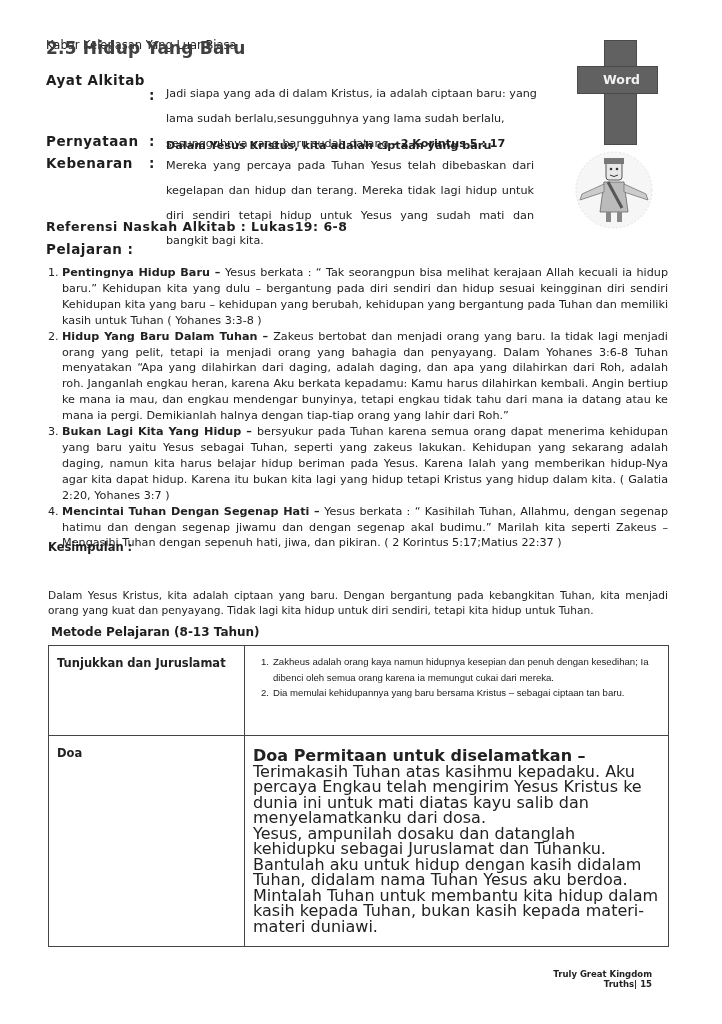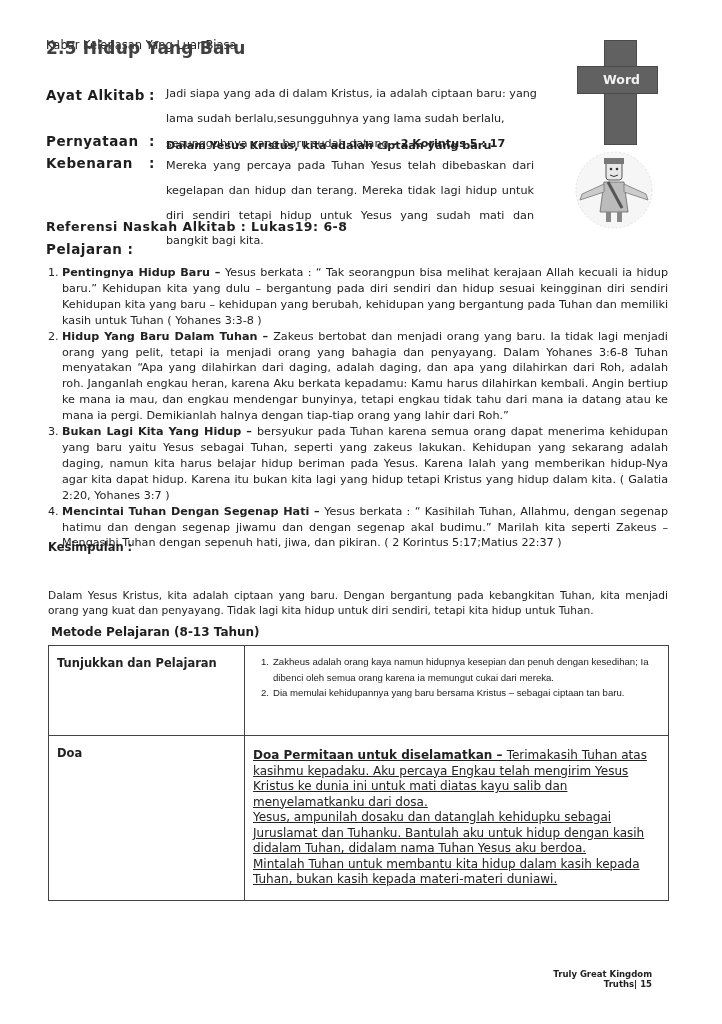--- a/index.html
+++ b/index.html
@@ -17,21 +17,21 @@
   .illus { left: 568px; top: 150px; width: 92px; height: 80px; }
   .lesson-list { left: 48px; top: 265px; width: 620px; margin: 0; padding: 0; list-style: none; }
   .lesson-item { position: relative; padding-left: 14px; font-size: 11.2px; line-height: 15.9px; text-align: justify; color: #222; }
   .lesson-num { position: absolute; left: 0; top: 0; }
   .section-h { font-size: 11.5px; font-weight: bold; color: #1e1e1e; }
   .concl { left: 48px; top: 588px; width: 620px; font-size: 10.6px; line-height: 15.4px; text-align: justify; color: #222; }
   table.method { position: absolute; left: 48px; top: 645px; width: 621px; border-collapse: collapse; }
   table.method td { border: 1.5px solid #444; vertical-align: top; box-sizing: border-box; }
   td.k { width: 196px; padding: 10px 8px; font-size: 11.5px; font-weight: bold; color: #222; }
   td.v { padding: 8px 8px; font-size: 9.6px; line-height: 15.5px; color: #222; font-family: "Liberation Sans", sans-serif; }
-  td.v2 { padding: 12px 8px; font-size: 12px; line-height: 15.5px; color: #222; text-decoration: underline; }
+  td.v2 { padding: 12px 8px; font-size: 16px; line-height: 15.5px; color: #222; }
   .tl-item { padding-left: 20px; position: relative; }
   .tl-num { position: absolute; left: 8px; }
   .footer { left: 520px; top: 969px; width: 132px; font-size: 8.5px; font-weight: bold; color: #222; text-align: right; }
 </style>
 </head>
 <body>
 
 <div class="abs series">Kabar Kelepasan Yang Luar Biasa</div>
 <div class="abs title">2.5 Hidup Yang Baru</div>
 
@@ -47,21 +47,21 @@
   <circle cx="49" cy="19" r="1.3" fill="#333"></circle>
   <path d="M42 25 Q46 28 50 25" stroke="#333" fill="none"></path>
   <path d="M36 32 L56 32 L60 62 L32 62 Z" fill="#bbb" stroke="#666" stroke-width="0.8"></path>
   <path d="M36 34 L14 44 L12 50 L18 48 L36 42 Z" fill="#ccc" stroke="#777" stroke-width="0.8"></path>
   <path d="M56 34 L78 44 L80 50 L74 48 L56 42 Z" fill="#ccc" stroke="#777" stroke-width="0.8"></path>
   <path d="M40 32 L54 58" stroke="#555" stroke-width="3"></path>
   <rect x="38" y="62" width="5" height="10" fill="#888"></rect>
   <rect x="49" y="62" width="5" height="10" fill="#888"></rect>
 </svg>
 
-<div class="abs lbl" style="left:46px; top:87px;">Ayat Alkitab</div>
+<div class="abs lbl" style="left:46px; top:72px;">Ayat Alkitab</div>
 <div class="abs colon" style="left:149px; top:87px;">:</div>
 <div class="abs val" style="left:166px; top:81px; width:400px; text-align:left;"><span>Jadi siapa yang ada di dalam Kristus, ia adalah ciptaan baru: yang lama sudah berlalu,sesungguhnya yang lama sudah berlalu, sesungguhnya yang baru sudah datang </span><span class="bold">- 2 Korintus 5 : 17</span></div>
 
 <div class="abs lbl" style="left:46px; top:133px;">Pernyataan</div>
 <div class="abs colon" style="left:149px; top:133px;">:</div>
 <div class="abs val bold" style="left:166px; top:133px; width:400px;">Dalam Yesus Kristus, kita adalah ciptaan yang baru</div>
 
 <div class="abs lbl" style="left:46px; top:155px;">Kebenaran</div>
 <div class="abs colon" style="left:149px; top:155px;">:</div>
 <div class="abs val" style="left:166px; top:153px; width:368px;">Mereka yang percaya pada Tuhan Yesus telah dibebaskan dari kegelapan dan hidup dan terang. Mereka tidak lagi hidup untuk diri sendiri tetapi hidup untuk Yesus yang sudah mati dan bangkit bagi kita.</div>
@@ -90,21 +90,21 @@
 </ol>
 
 <div class="abs section-h" style="left:48px; top:540px;">Kesimpulan :</div>
 <div class="abs concl">Dalam Yesus Kristus, kita adalah ciptaan yang baru. Dengan bergantung pada kebangkitan Tuhan, kita menjadi orang yang kuat dan penyayang. Tidak lagi kita hidup untuk diri sendiri, tetapi kita hidup  untuk Tuhan.</div>
 
 <div class="abs section-h" style="left:51px; top:625px; font-size:12px;">Metode Pelajaran (8-13 Tahun)</div>
 
 <table class="method">
   <tbody>
   <tr style="height:90px;">
-    <td class="k">Tunjukkan dan Pelajaran</td>
+    <td class="k">Tunjukkan dan Juruslamat</td>
     <td class="v">
       <div class="tl-item"><span class="tl-num">1.</span><span>Zakheus adalah orang kaya namun hidupnya kesepian dan penuh dengan kesedihan; Ia dibenci oleh semua orang karena ia memungut cukai dari mereka.</span></div>
       <div class="tl-item"><span class="tl-num">2.</span><span>Dia memulai kehidupannya yang baru bersama Kristus – sebagai ciptaan tan baru.</span></div>
     </td>
   </tr>
   <tr style="height:135px;">
     <td class="k">Doa</td>
     <td class="v2">
       <div><span class="bold">Doa Permitaan untuk diselamatkan – </span><span>Terimakasih Tuhan atas kasihmu kepadaku. Aku percaya Engkau telah mengirim Yesus Kristus ke dunia ini untuk mati diatas kayu salib dan menyelamatkanku dari dosa.</span></div>
       <div>Yesus, ampunilah dosaku dan datanglah kehidupku sebagai Juruslamat dan Tuhanku. Bantulah aku untuk hidup dengan kasih didalam Tuhan, didalam nama Tuhan Yesus aku berdoa.</div>

